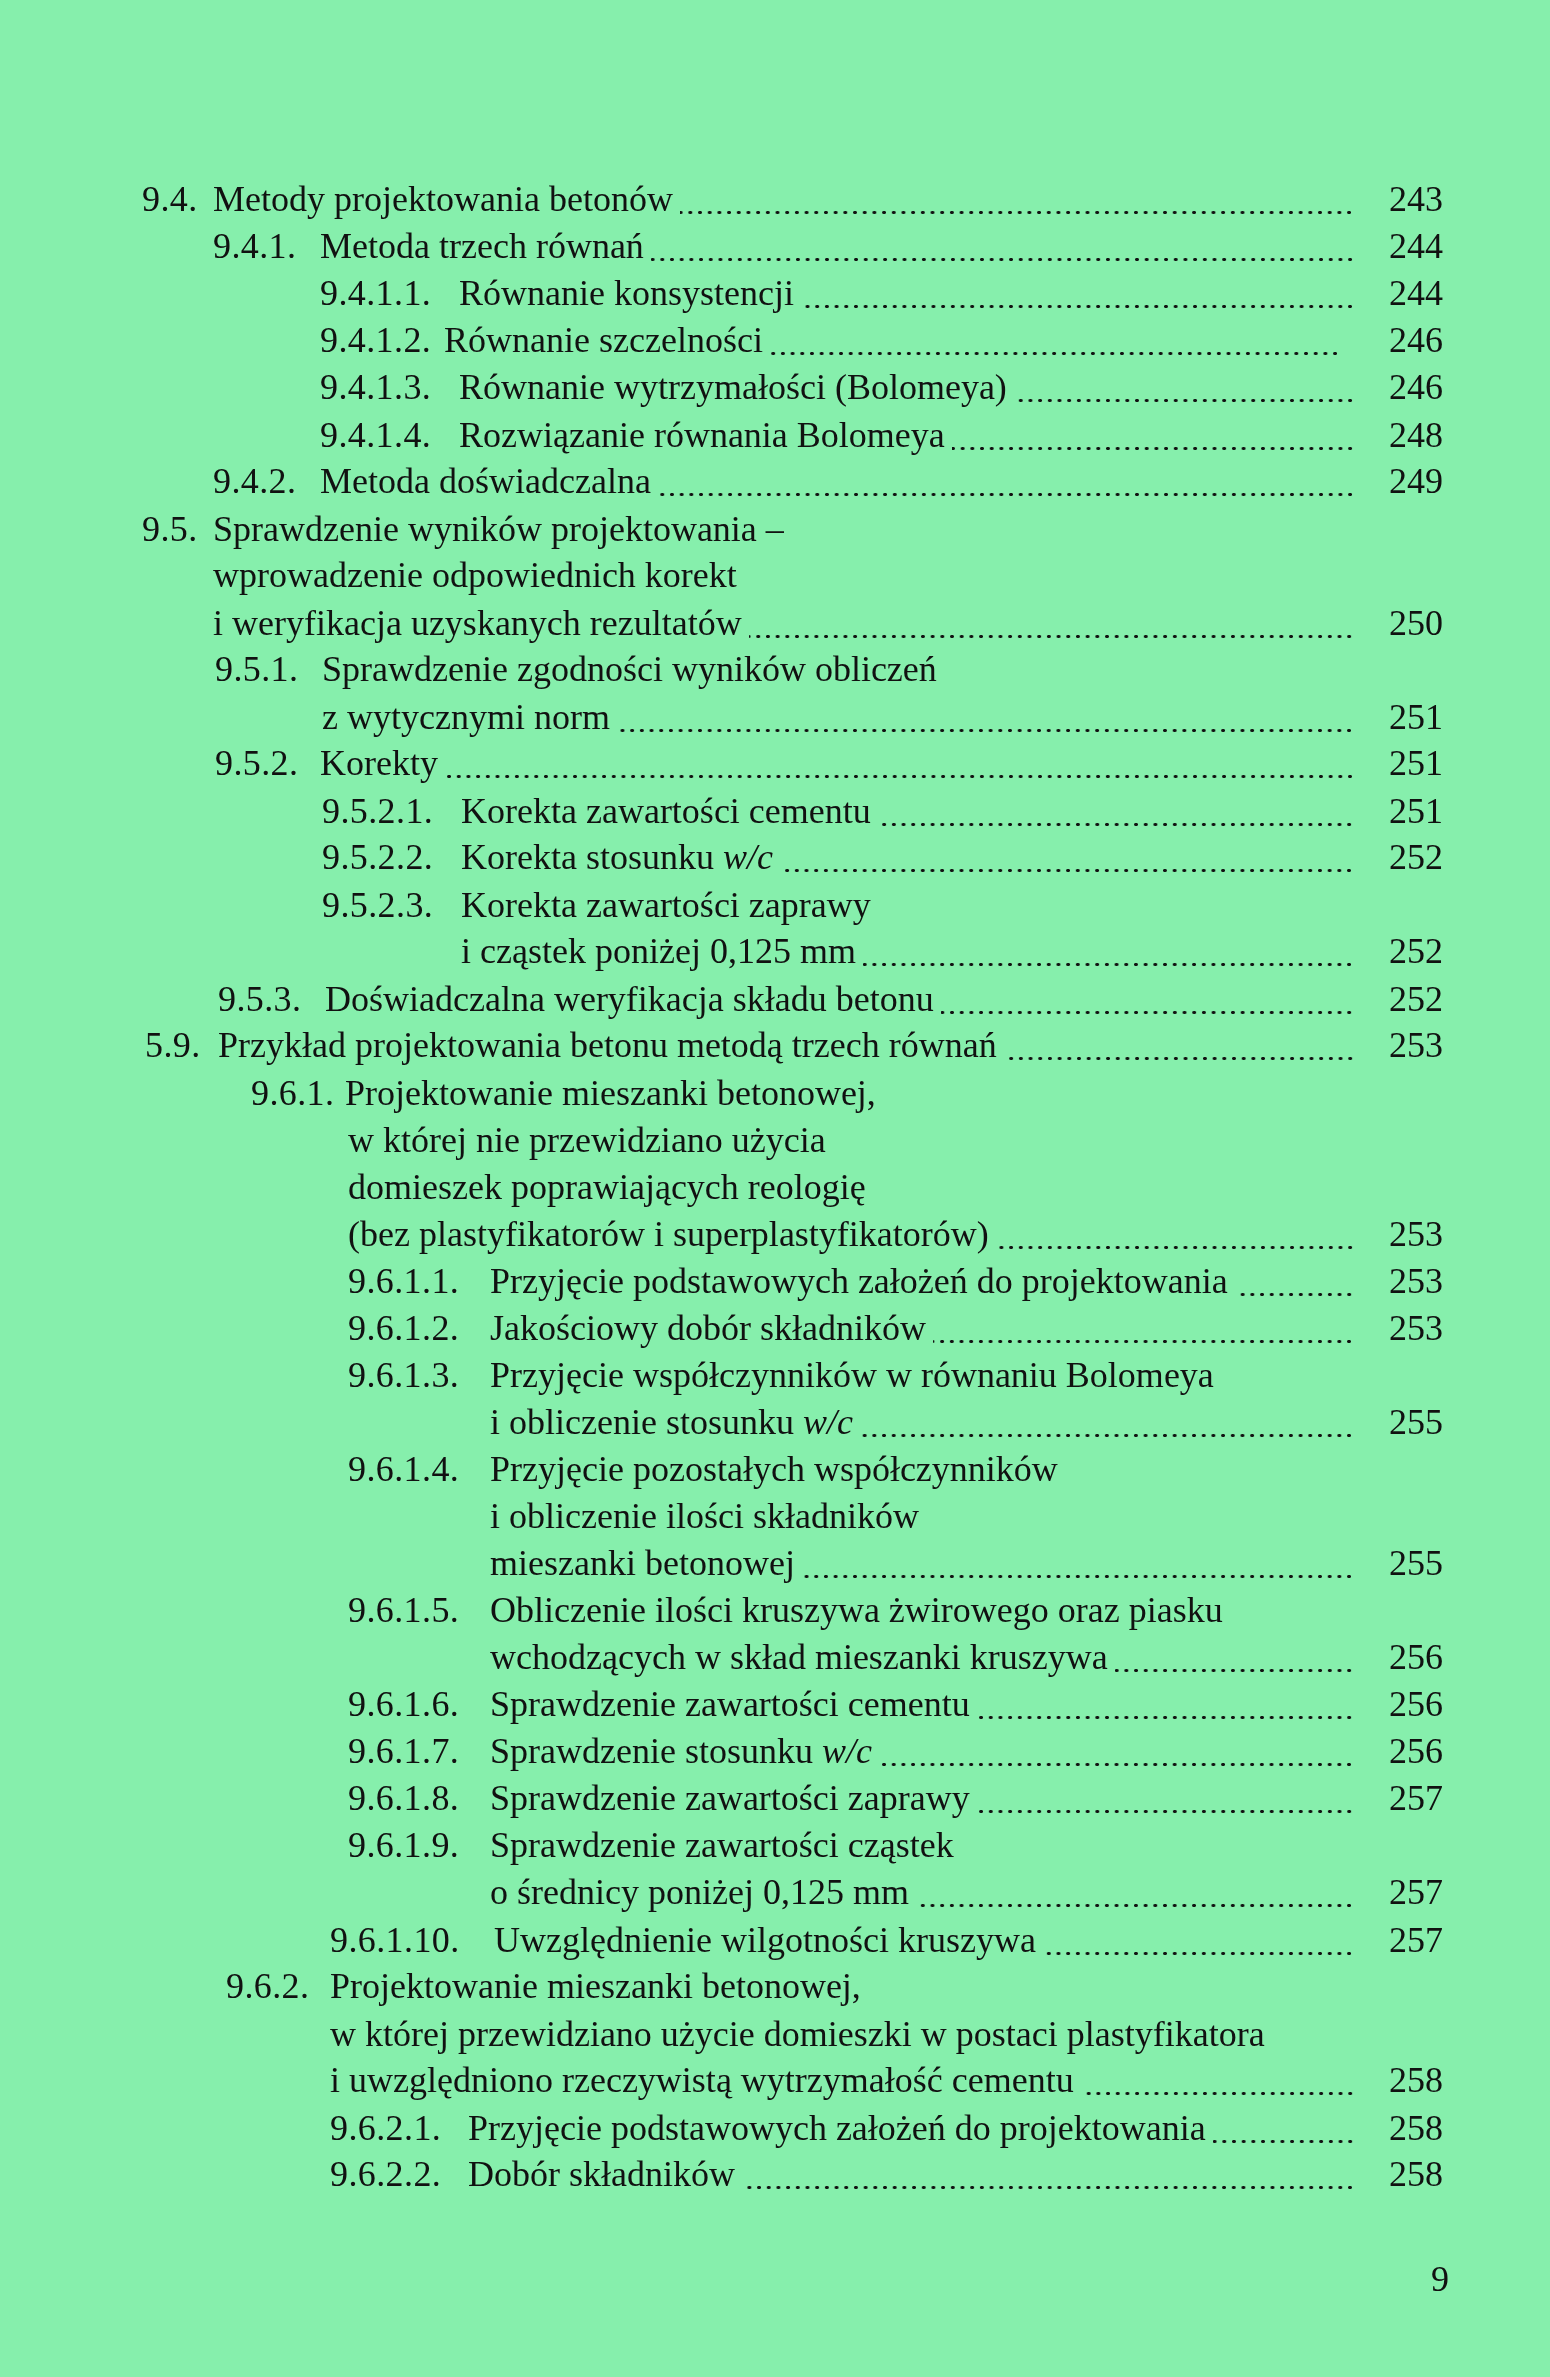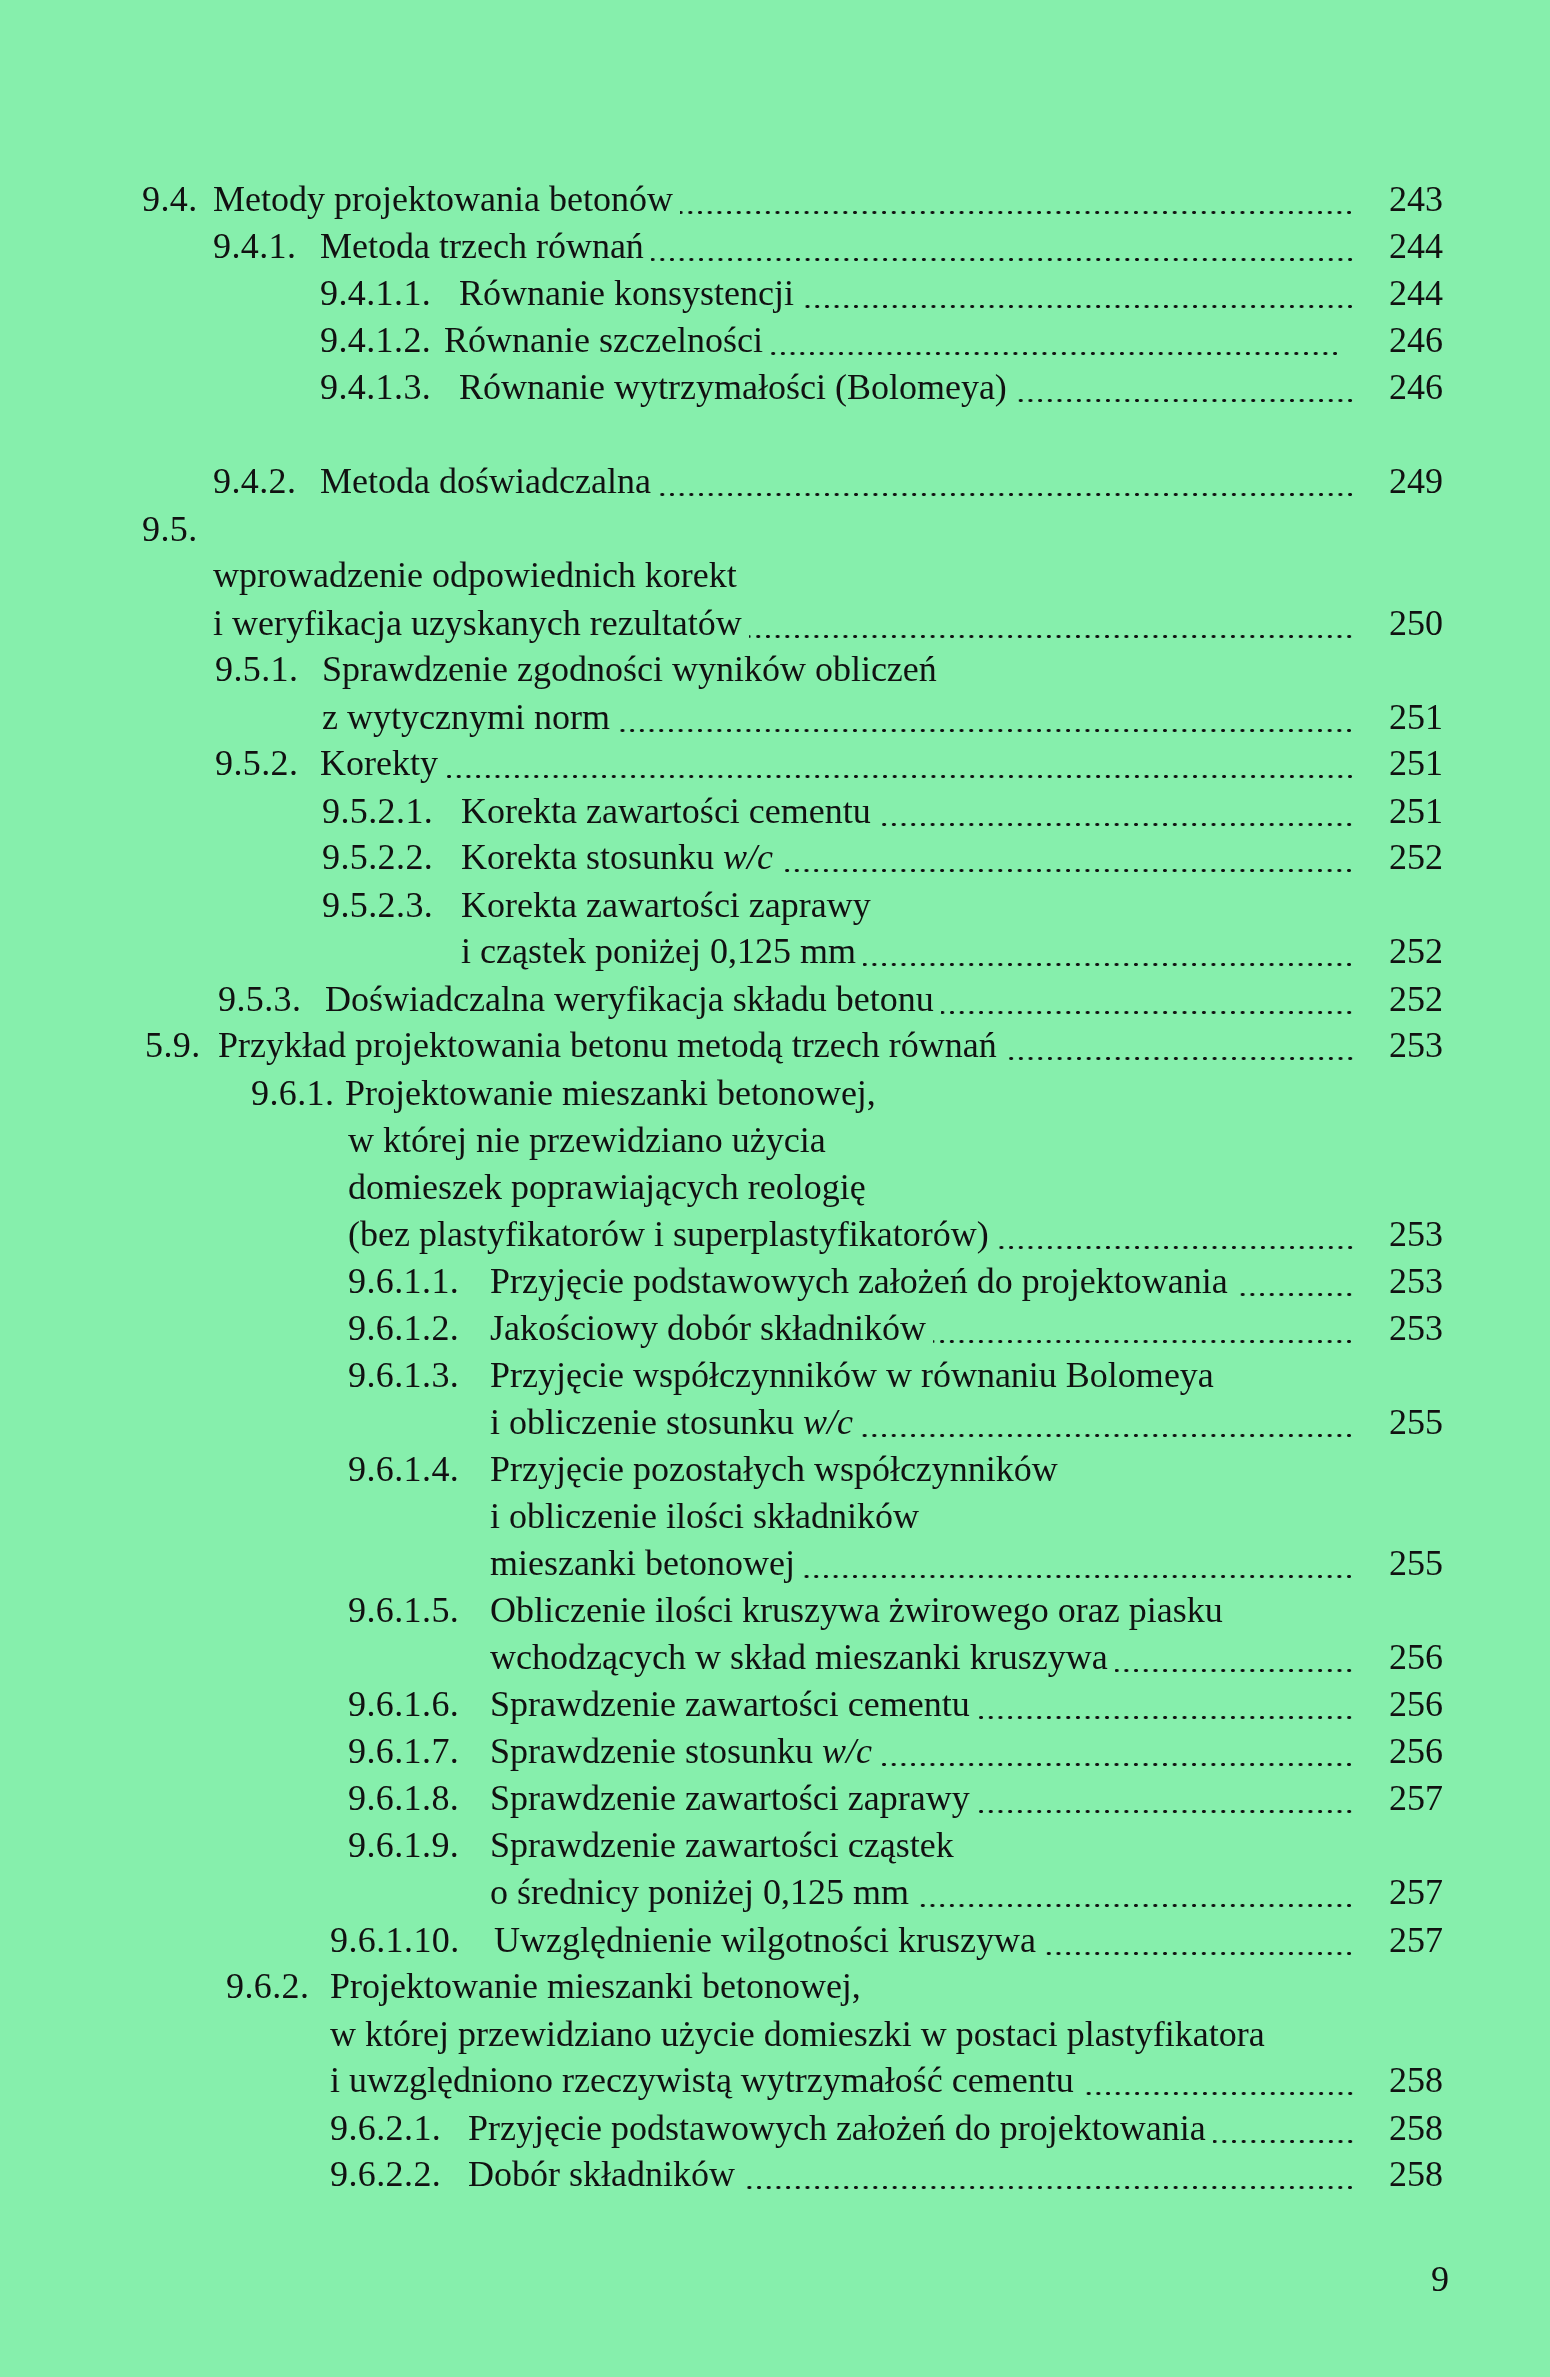--- a/index.html
+++ b/index.html
@@ -55,30 +55,41 @@
       <span class="pg" style="left: 1371px;">246</span>
     </div>
     <div class="row" style="top: 369px; left: 0px; width: 1551px;">
       <span class="num" style="left: 320px;">9.4.1.3.</span>
       <div class="entry" style="left: 459px; width: 896px;">
         <span class="txt"><span>Równanie wytrzymałości (Bolomeya)</span></span>
         <span class="leader"></span>
       </div>
       <span class="pg" style="left: 1371px;">246</span>
     </div>
+    <div class="row" style="top: 417px; left: 0px; width: 1551px;">
+      <span class="num" style="left: 320px;">9.4.1.4.</span>
+      <div class="entry" style="left: 459px; width: 896px;">
+        <span class="txt"><span>Rozwiązanie równania Bolomeya</span></span>
+        <span class="leader"></span>
+      </div>
+      <span class="pg" style="left: 1371px;">248</span>
+    </div>
     <div class="row" style="top: 463px; left: 0px; width: 1551px;">
       <span class="num" style="left: 213px;">9.4.2.</span>
       <div class="entry" style="left: 320px; width: 1035px;">
         <span class="txt"><span>Metoda doświadczalna</span></span>
         <span class="leader"></span>
       </div>
       <span class="pg" style="left: 1371px;">249</span>
     </div>
     <div class="row" style="top: 511px; left: 0px; width: 1551px;">
       <span class="num" style="left: 142px;">9.5.</span>
+      <div class="entry" style="left: 213px; width: 1141px;">
+        <span class="txt"><span>Sprawdzenie wyników projektowania –</span></span>
+      </div>
     </div>
     <div class="row" style="top: 557px; left: 0px; width: 1551px;">
       <div class="entry" style="left: 213px; width: 1141px;">
         <span class="txt"><span>wprowadzenie odpowiednich korekt</span></span>
       </div>
     </div>
     <div class="row" style="top: 605px; left: 0px; width: 1551px;">
       <div class="entry" style="left: 213px; width: 1141px;">
         <span class="txt"><span>i weryfikacja uzyskanych rezultatów</span></span>
         <span class="leader"></span>

